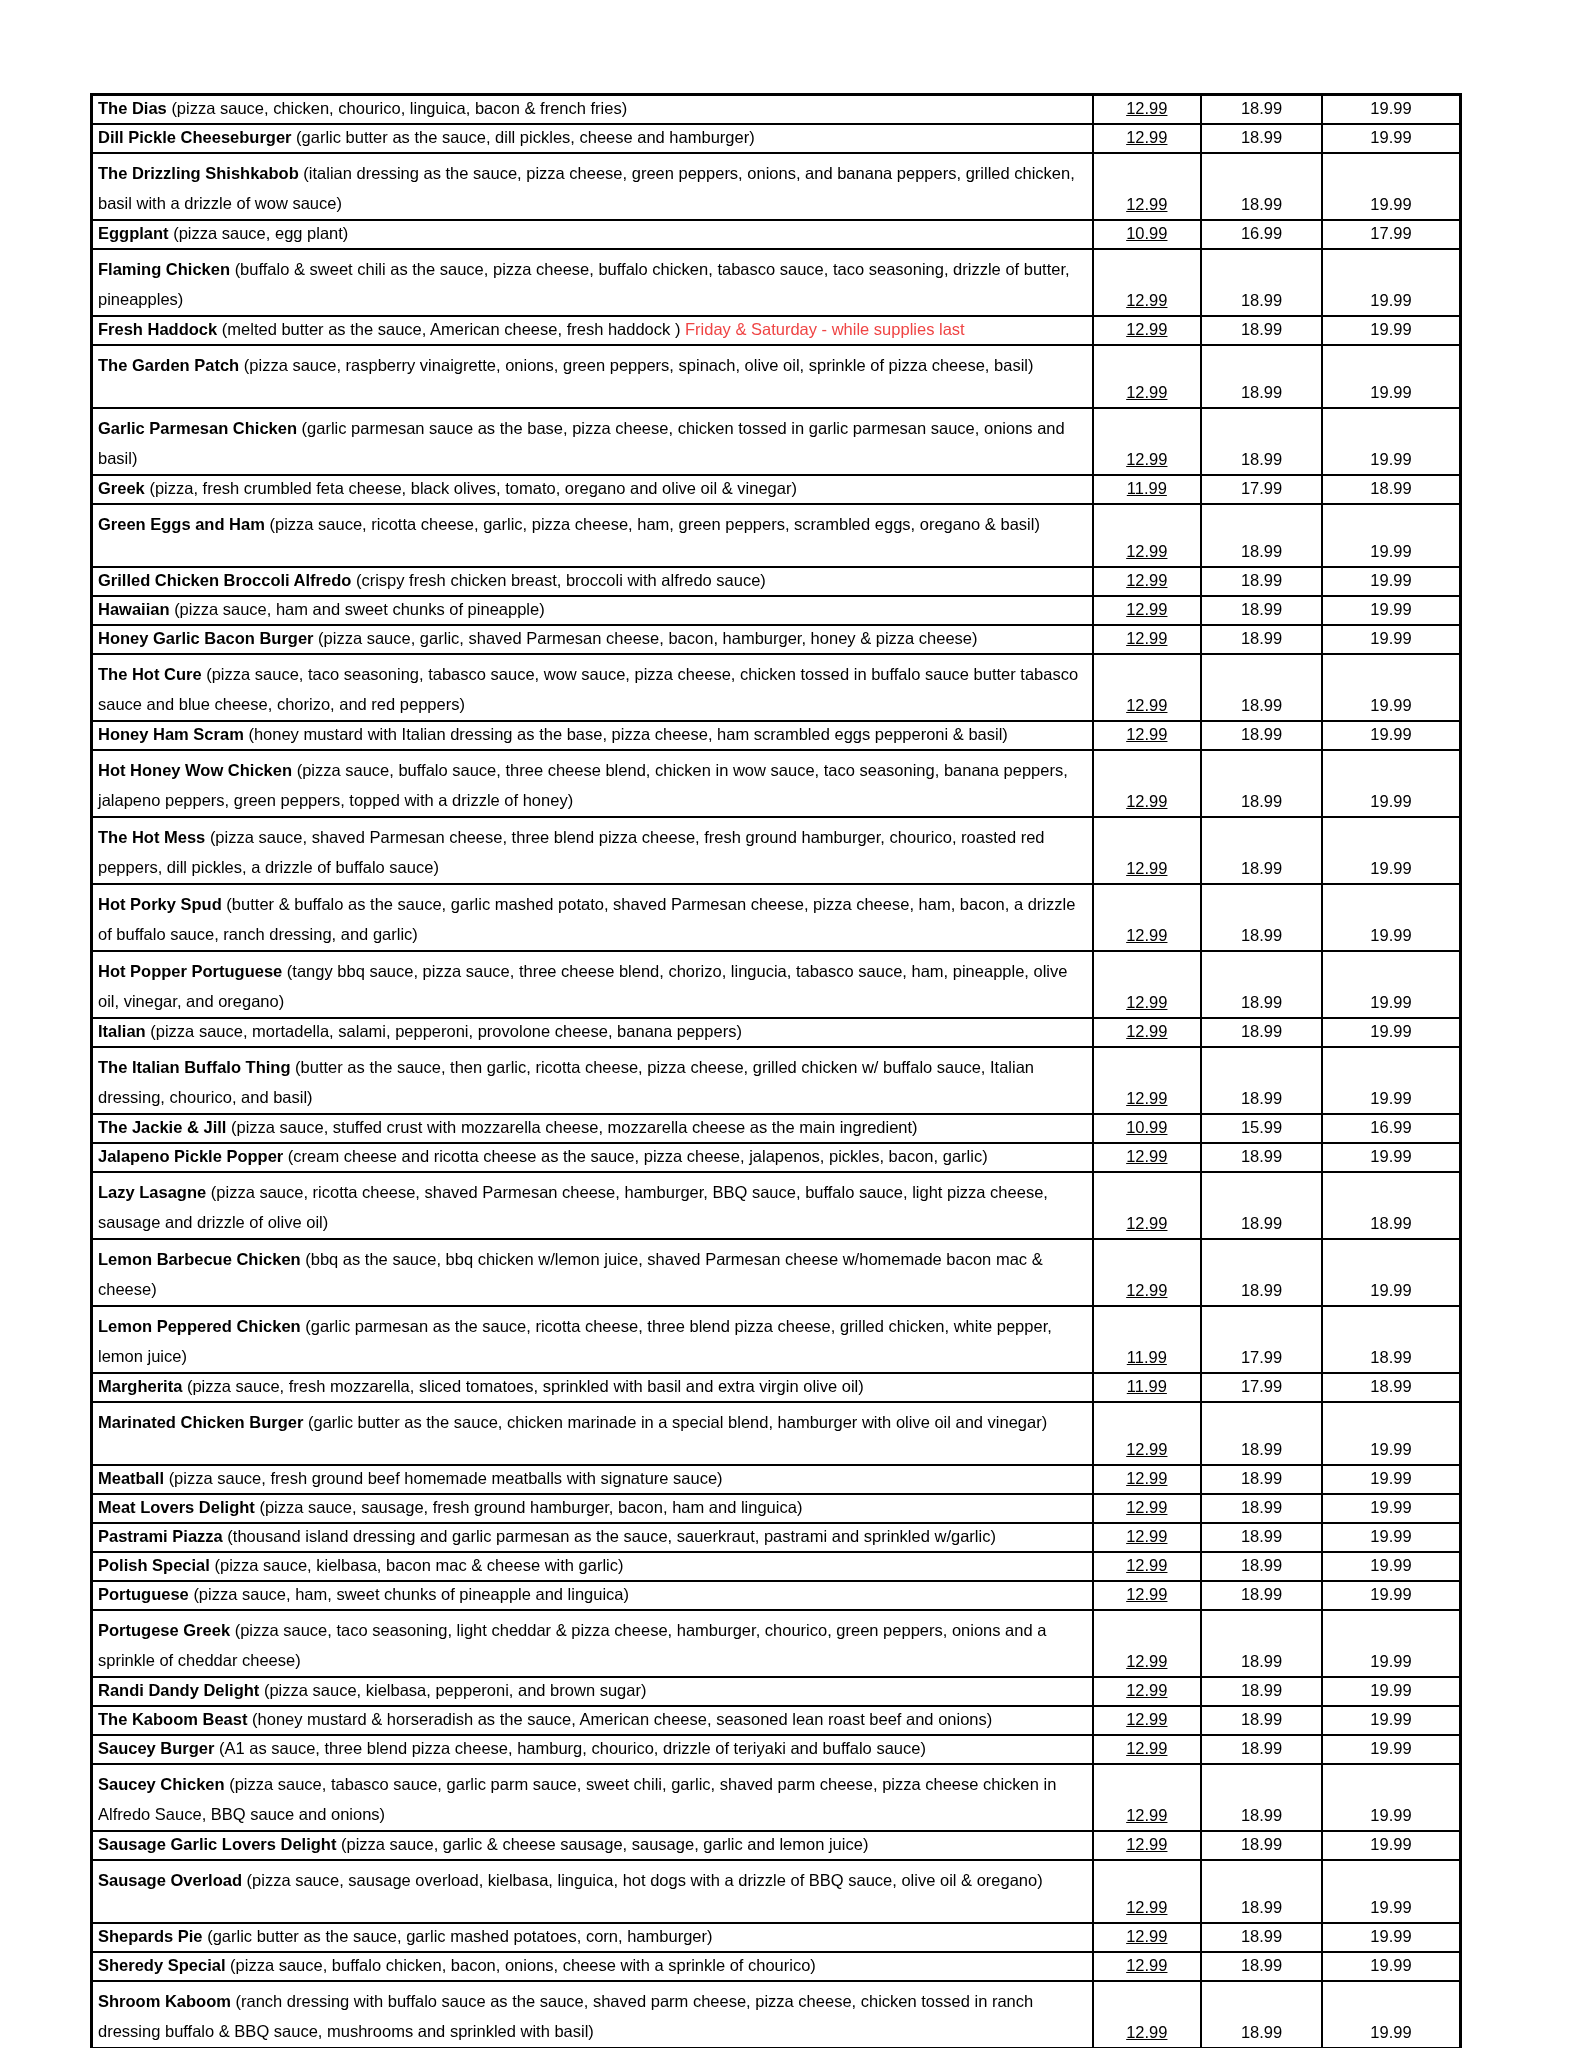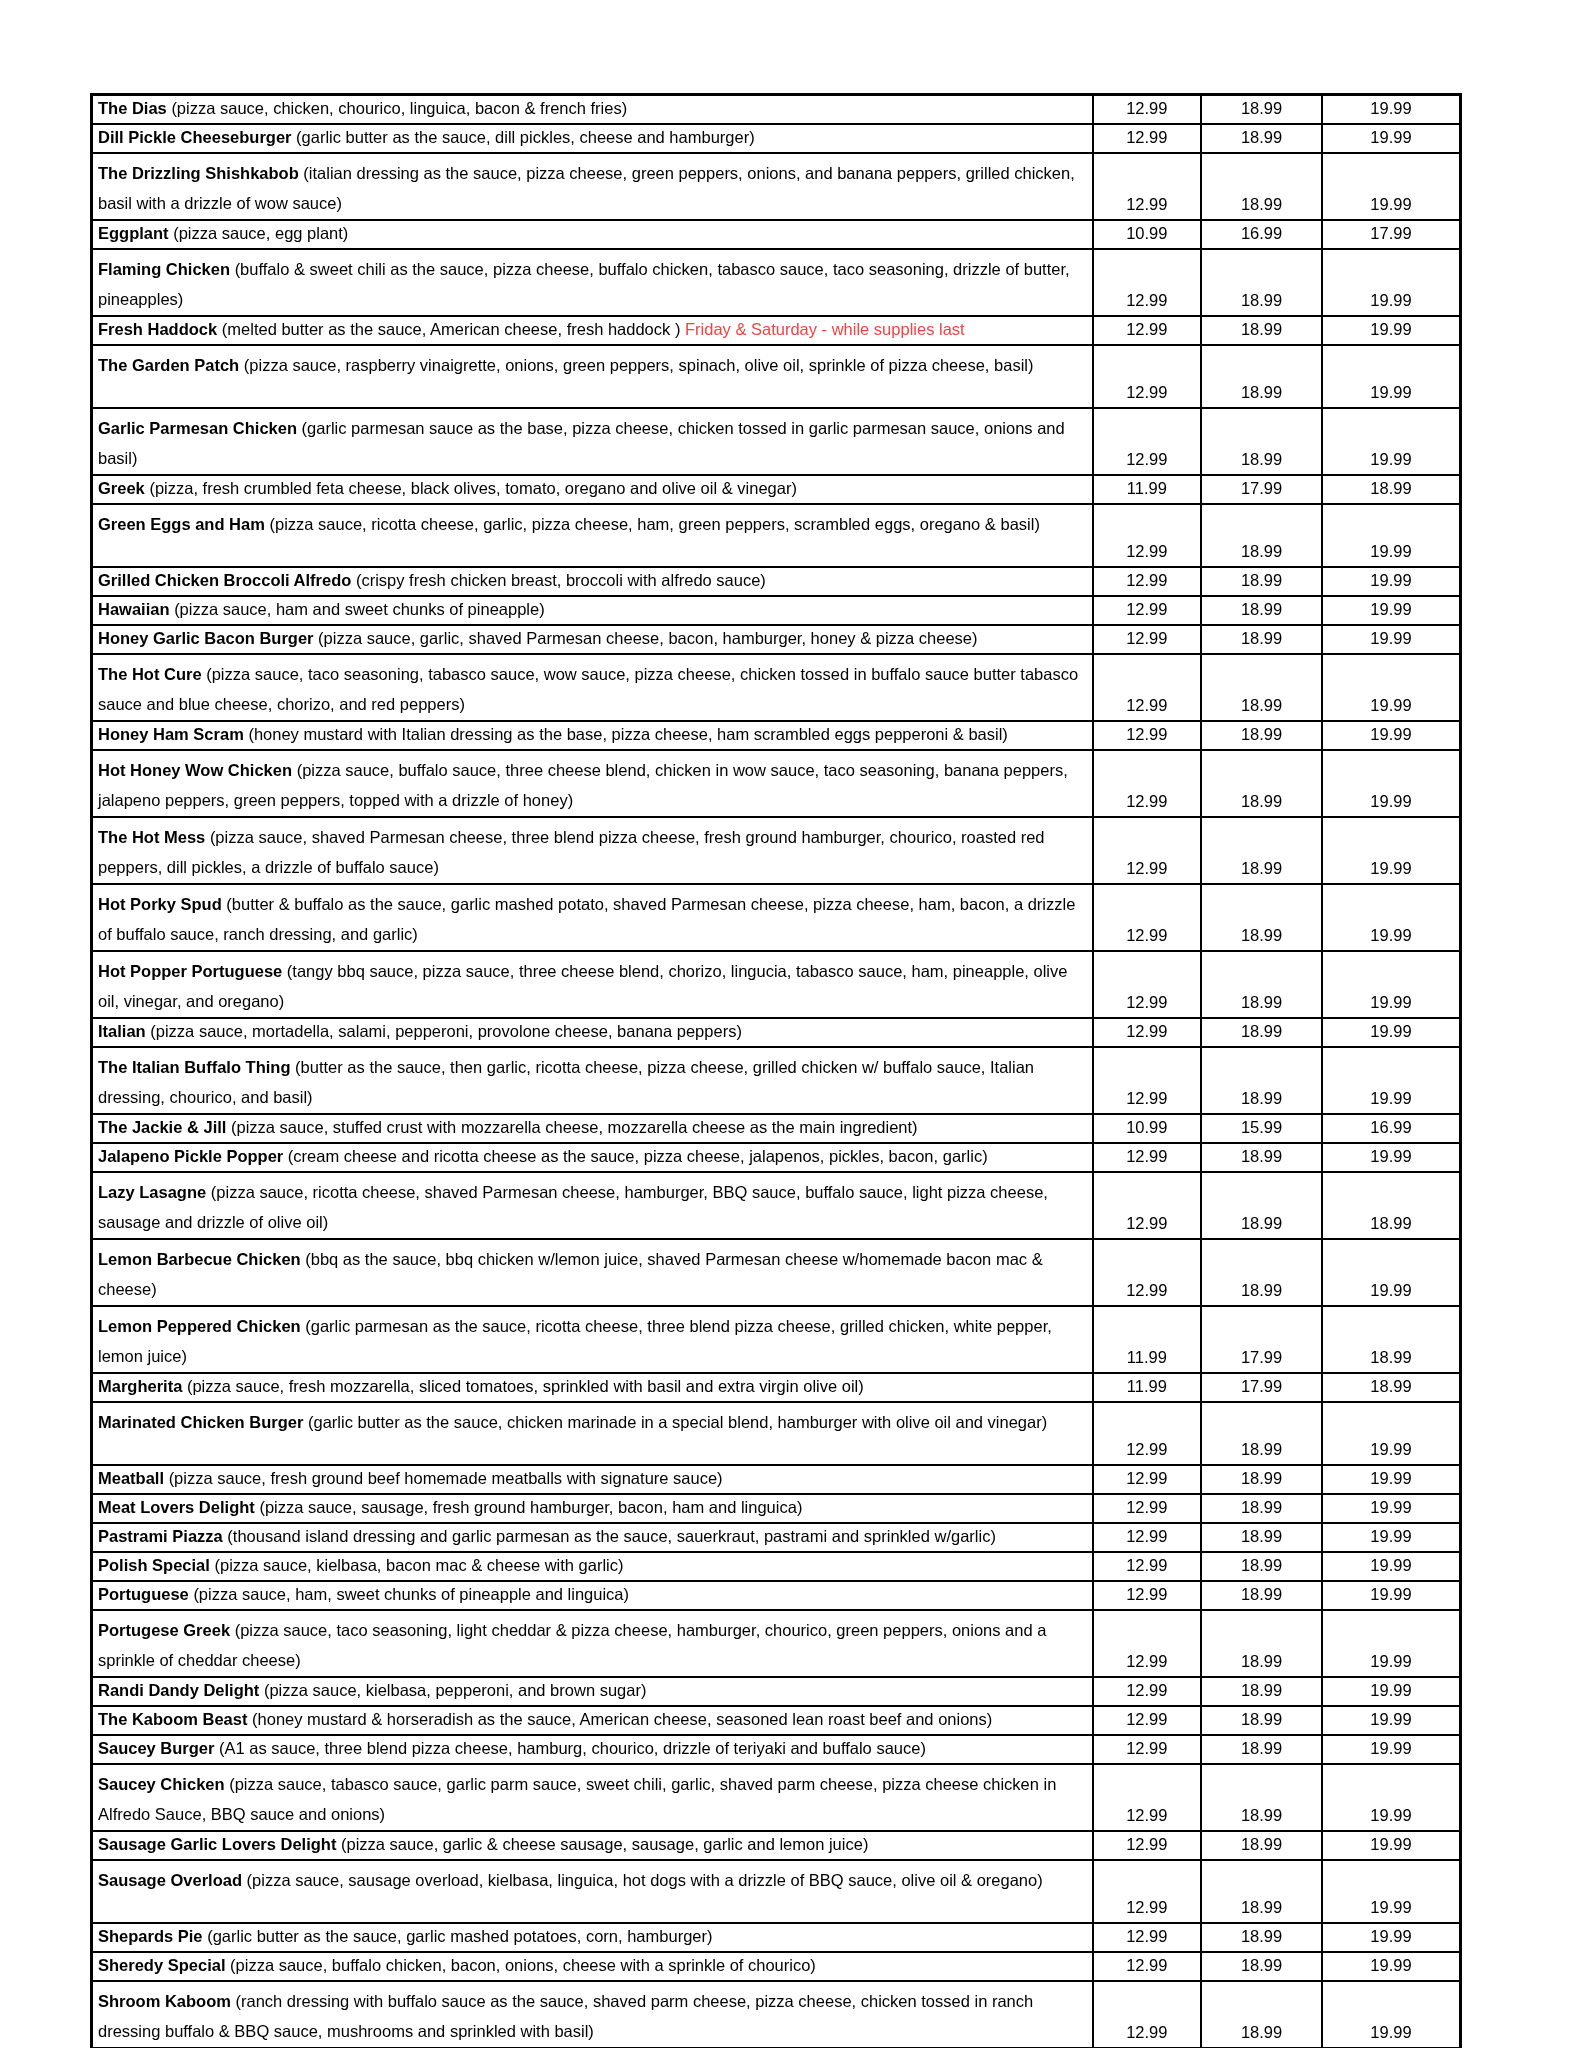--- a/index.html
+++ b/index.html
@@ -42,21 +42,21 @@
   .row.tall .cell.desc { line-height: 29.5px; padding-top: 5px; }
   .cell .nm { font-weight: bold; }
   .cell .nt { color: #ef4444; }
   .cell.p {
     display: flex;
     align-items: flex-end;
     justify-content: center;
     padding-bottom: 3px;
     border-left: 2.5px solid #000;
   }
-  .cell.p1 { flex: 0 0 7.95%; }
+  .cell.p1 { flex: 0 0 7.95%; text-decoration: underline; }
   .cell.p2 { flex: 0 0 8.85%; }
   .cell.p3 { flex: 1; }
 </style>
 </head>
 <body>
 
 <div class="page">
   <div class="menu-table" id="menu-table">
       <div class="row">
     <div class="cell desc"><span class="nm">The Dias</span> <span class="ds">(pizza sauce, chicken, chourico, linguica, bacon &amp; french fries)</span></div>

